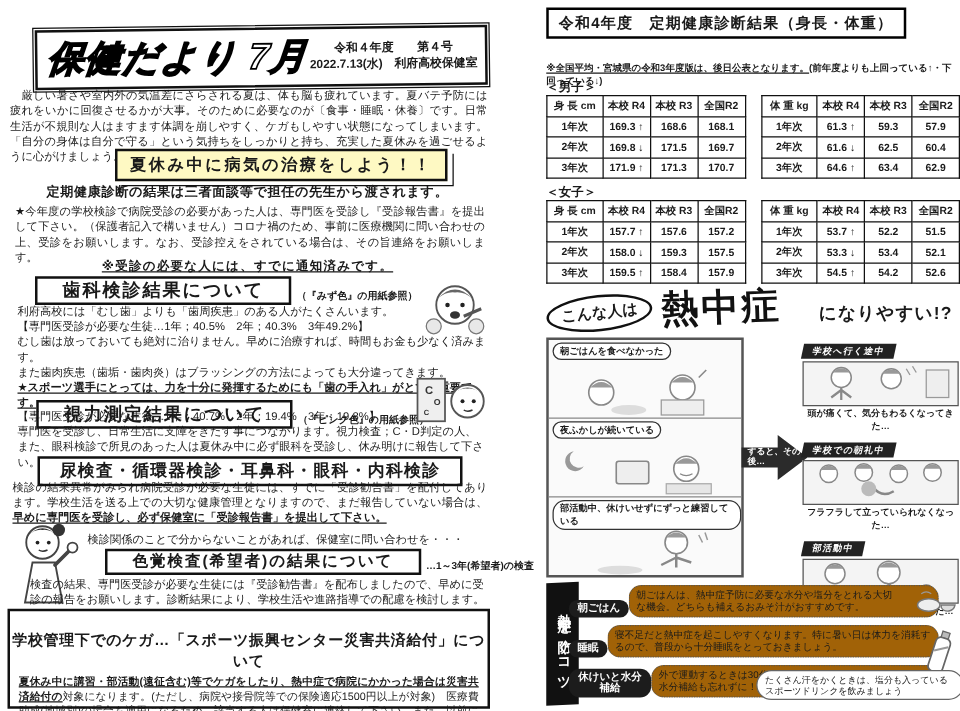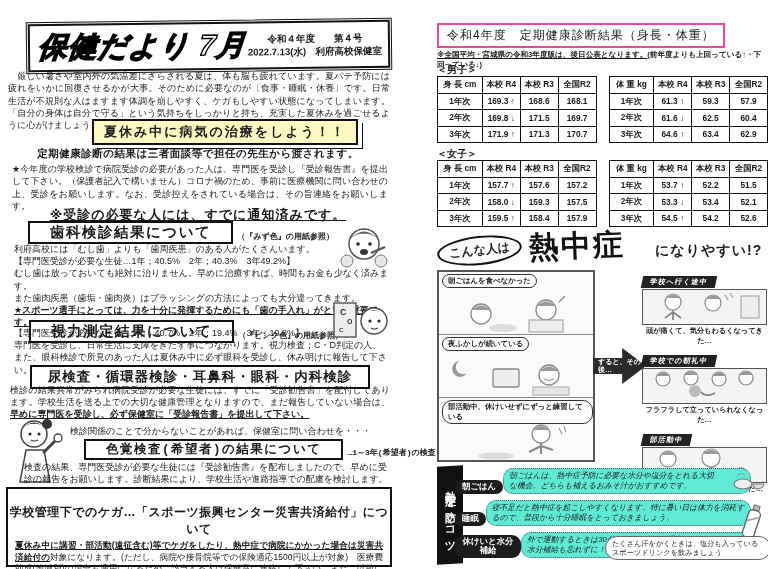--- a/index.html
+++ b/index.html
@@ -11,43 +11,43 @@
   .masthead{left:28px;top:22px;width:358px;height:44px;border:2px solid #111;outline:1px solid #111;outline-offset:1px;
             transform:rotate(-0.7deg);display:flex;align-items:center;background:#fff;}
   .masthead-title{font-size:29px;font-weight:900;font-style:italic;letter-spacing:1px;color:#fff;
                   -webkit-text-stroke:1.4px #000;white-space:nowrap;padding-left:8px;transform:skewX(-6deg);}
   .masthead-meta{margin-left:auto;padding-right:6px;text-align:center;font-size:9.5px;font-weight:bold;line-height:13px;white-space:nowrap;}
   .intro{left:8px;top:70px;width:382px;font-size:9px;line-height:12.3px;text-align:justify;}
   .banner-treat{left:92px;top:119px;width:262px;border:2px solid #111;background:#fef9c3;text-align:center;
                 font-size:13px;font-weight:900;letter-spacing:2px;padding:2px 0;box-shadow:4px 3px 0 #fff,5px 4px 0 #111;font-family:Liberation Serif, serif;}
   .result-notice{left:0;top:147px;width:396px;text-align:center;font-size:10.5px;font-weight:900;letter-spacing:0.5px;}
   .checkup{left:12px;top:163px;width:376px;font-size:9px;line-height:12.3px;text-align:justify;}
-  .notified{left:0;top:206px;width:396px;text-align:center;font-size:13px;font-weight:900;letter-spacing:1px;
+  .notified{left:0;top:206px;width:396px;text-align:center;font-size:10px;font-weight:900;letter-spacing:1px;
             text-decoration:underline;}
   .sec-head-row{display:flex;align-items:flex-end;gap:4px;}
   .sec-box{border:2px solid #111;padding:0 20px;font-size:14.5px;font-weight:900;letter-spacing:1.5px;background:#fff;white-space:nowrap;}
   .sec-note{font-size:8px;font-weight:bold;padding-bottom:2px;white-space:nowrap;}
   .dental-head{left:28px;top:221px;}
   .dental-text{left:14px;top:243px;width:376px;font-size:9px;line-height:12.2px;}
   .dental-text .pad-r{padding-right:58px;display:block;}
   .u-line{text-decoration:underline;font-weight:bold;}
   .vision-head{left:29px;top:304px;margin-top:16px;}
   .vision-text{left:14px;top:327px;width:378px;font-size:9px;line-height:12.2px;}
   .urine-head{left:30px;top:365px;width:336px;border:2px solid #111;text-align:center;
               font-size:13.5px;font-weight:900;letter-spacing:1px;padding:1px 0;background:#fff;}
   .urine-text{left:10px;top:384px;width:380px;font-size:9px;line-height:12.2px;text-align:justify;}
   .consult{left:70px;top:425px;width:320px;font-size:9px;}
-  .colorv-head{left:84px;top:439px;font-family:Liberation Mono, monospace;}
+  .colorv-head{left:84px;top:439px;}
   .colorv-text{left:24px;top:461px;width:364px;font-size:9px;line-height:12.2px;}
   .injury-box{left:6px;top:487px;width:382px;height:76px;border:2px solid #111;background:#fff;}
   .injury-head{text-align:center;font-size:12px;font-weight:900;letter-spacing:0.5px;padding-top:15px;}
   .injury-body{padding:2px 7px 0 7px;font-size:8.6px;line-height:11.6px;text-align:justify;}
 
   
-  .rp-title{left:437px;top:23px;border:2px solid #ec4899;padding:2px 8px;font-size:12px;font-weight:400;letter-spacing:1px;background:#fff;}
+  .rp-title{left:437px;top:6px;border:2px solid #000000;padding:2px 8px;font-size:12px;font-weight:700;letter-spacing:1px;background:#fff;}
   .rp-note{left:437px;top:50px;width:330px;font-size:7.6px;font-weight:bold;}
   .sex-label{font-size:10px;font-weight:900;}
   .male-label{left:437px;top:63px;}
   .female-label{left:437px;top:147px;}
   .tbl-row{display:flex;gap:12px;}
   .tables-male{left:437px;top:76px;}
   .tables-female{left:437px;top:160px;}
   table.hw{border-collapse:collapse;background:#fff;}
   table.hw th,table.hw td{border:1.3px solid #111;font-size:8.3px;padding:0;height:15.5px;text-align:center;vertical-align:middle;}
   table.hw th{font-weight:bold;}
@@ -78,21 +78,21 @@
   .ep-panel{border:1.5px solid #555;background:#f4f4f4;height:34px;position:relative;overflow:hidden;margin-top:1px;}
   .ep-caption{font-size:7.2px;font-weight:bold;text-align:center;margin-top:1px;}
 
   .tips{left:437px;top:466px;width:330px;height:100px;}
   .tips-banner{position:absolute;left:0;top:0;width:26px;height:98px;background:#111;color:#fff;
                writing-mode:vertical-rl;text-orientation:upright;font-size:11px;font-weight:900;
                display:flex;align-items:center;justify-content:center;letter-spacing:2px;transform:skewY(-3deg);}
   .tip-row{position:absolute;left:18px;display:flex;align-items:flex-end;gap:0;width:296px;}
   .tip-label{flex:0 0 auto;background:#1c1c1c;color:#fff;border-radius:9px;font-size:8.4px;font-weight:bold;
              padding:2px 7px;text-align:center;line-height:9.5px;}
-  .tip-text{border:1.4px dotted #555;border-radius:10px;font-size:7.8px;line-height:9.8px;padding:2px 5px;background:#5eead4;flex:1;font-style:italic;}
+  .tip-text{border:1.4px dotted #555;border-radius:10px;font-size:7.8px;line-height:9.8px;padding:2px 5px;background:#a16207;flex:1;}
   .sweat-bubble{position:absolute;left:168px;top:70px;width:152px;border:1.3px solid #666;border-radius:12px;
                 background:#fff;font-size:7.2px;line-height:9px;padding:2px 6px;z-index:3;}
   .illus{position:absolute;}
 </style>
 </head>
 <body>
 
 <div class="sheet">
 
   <div class="abs masthead">

